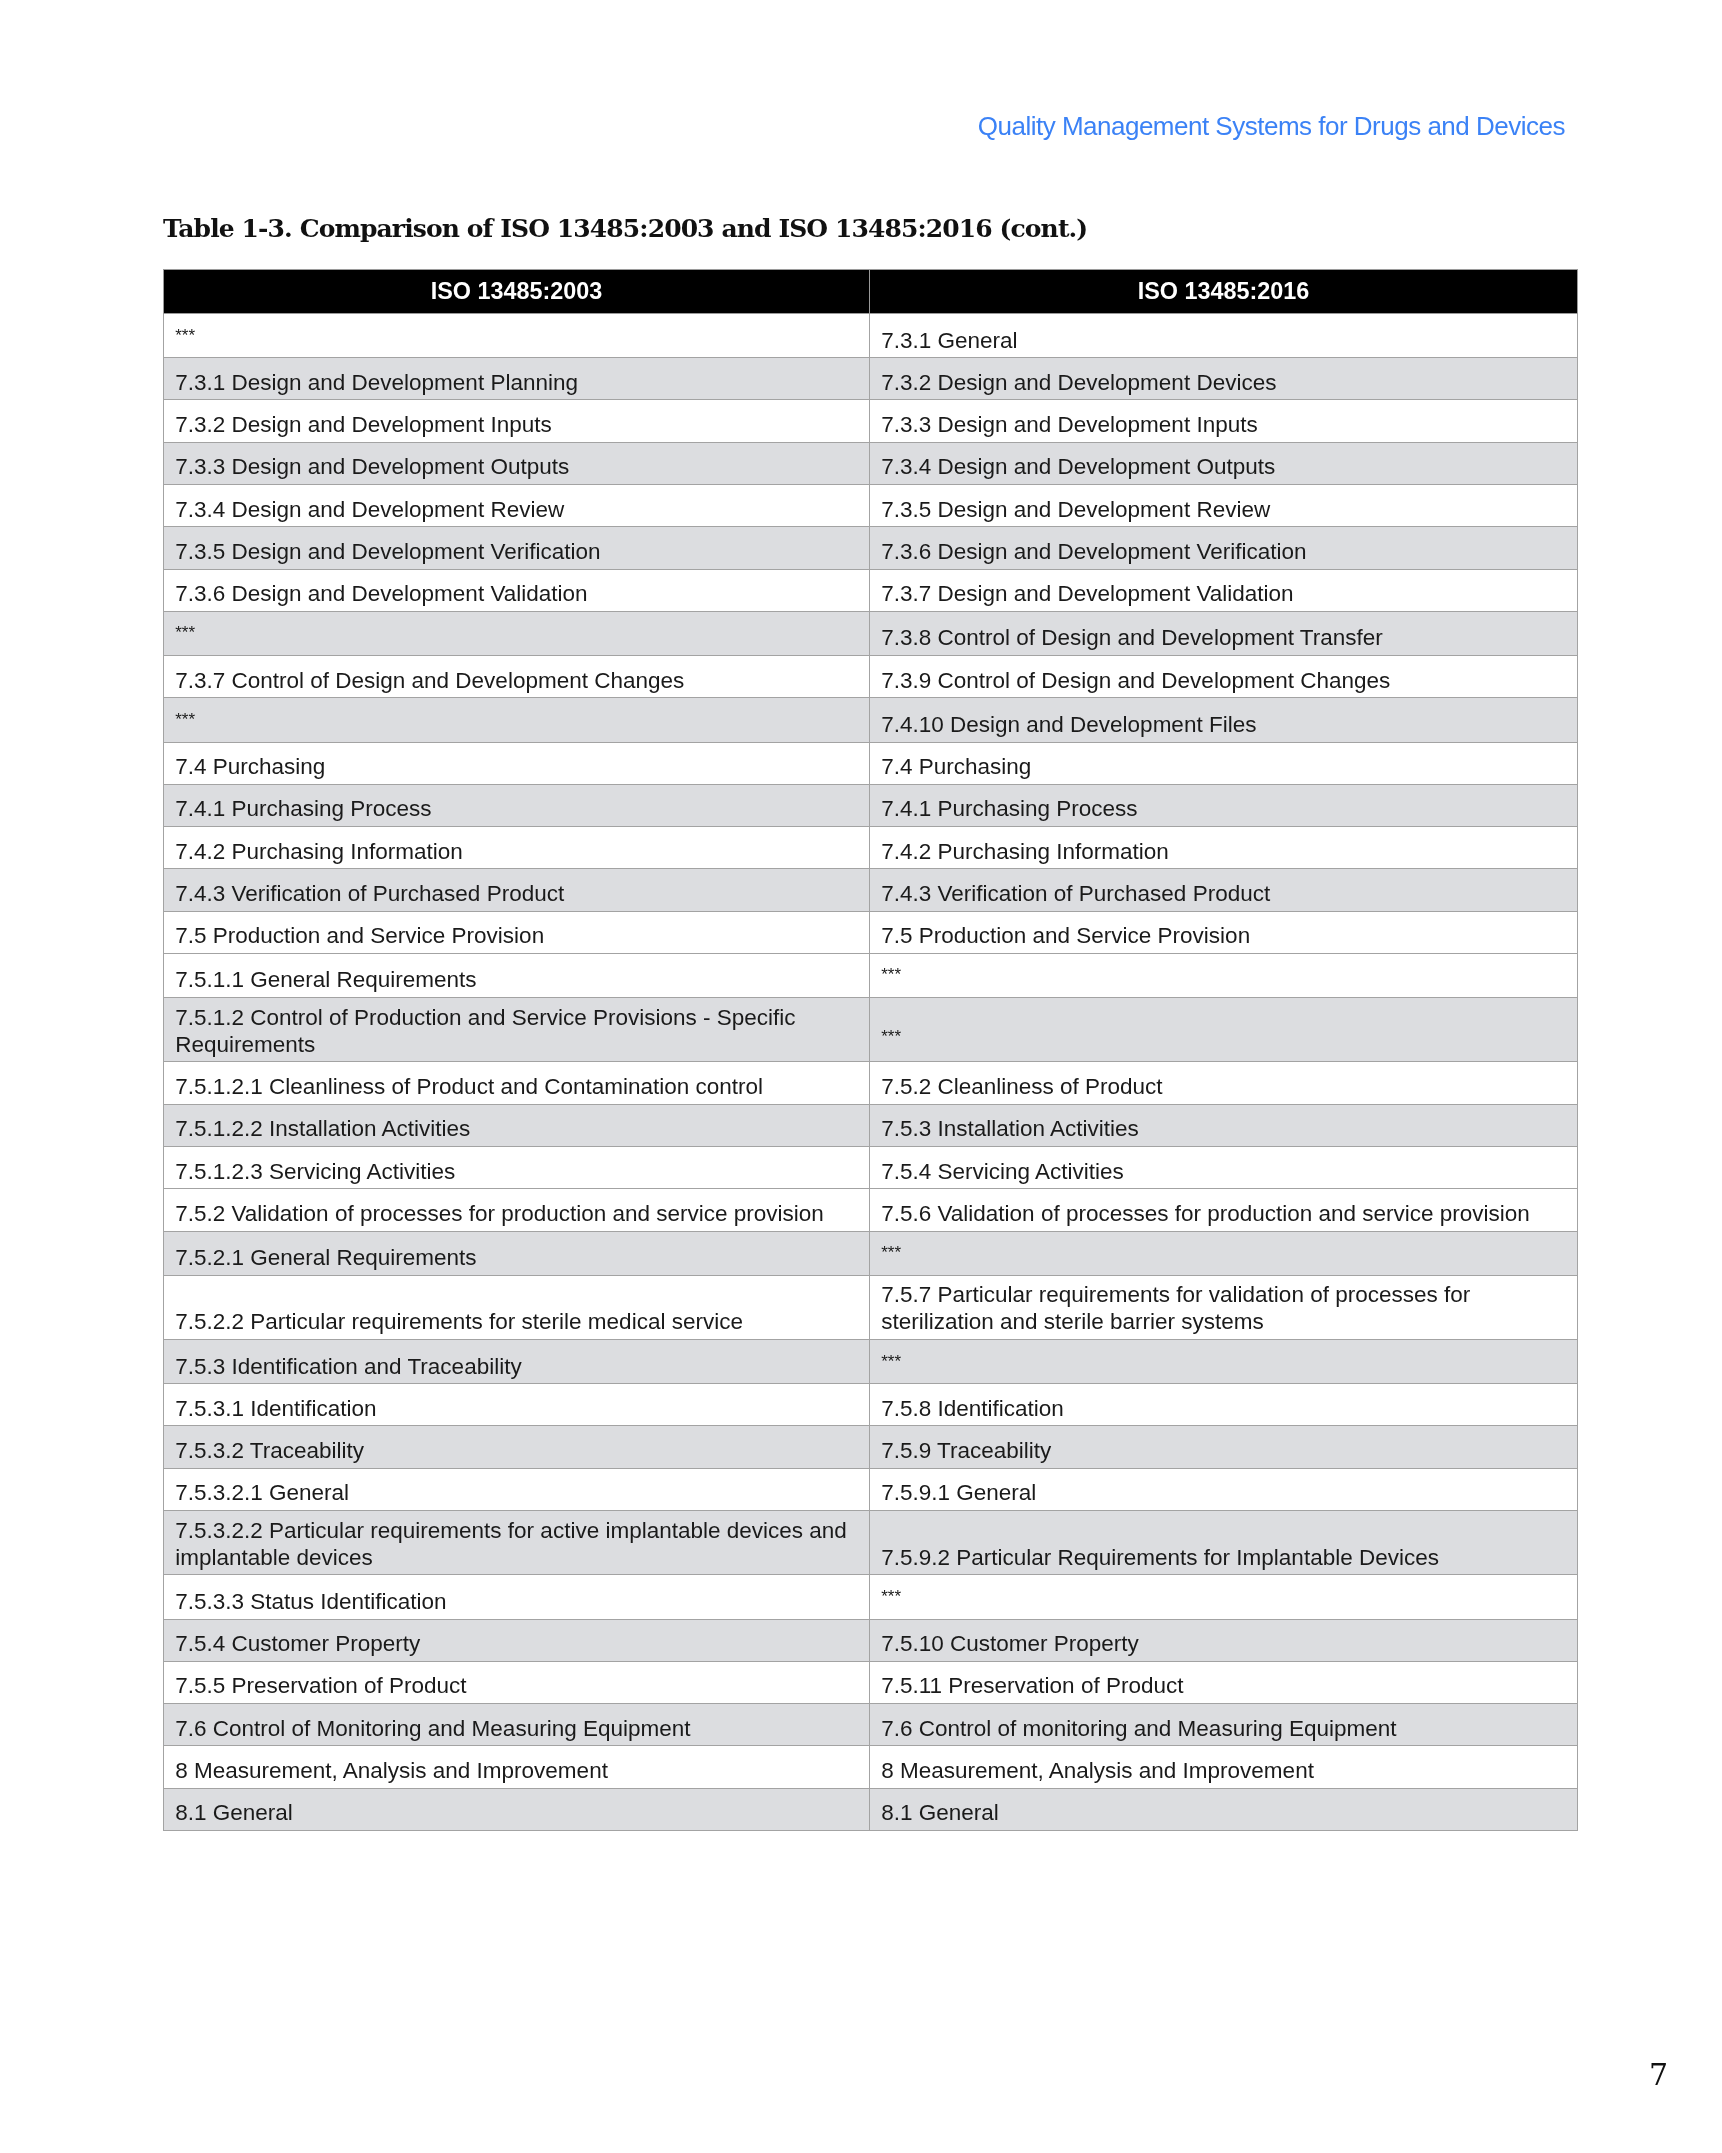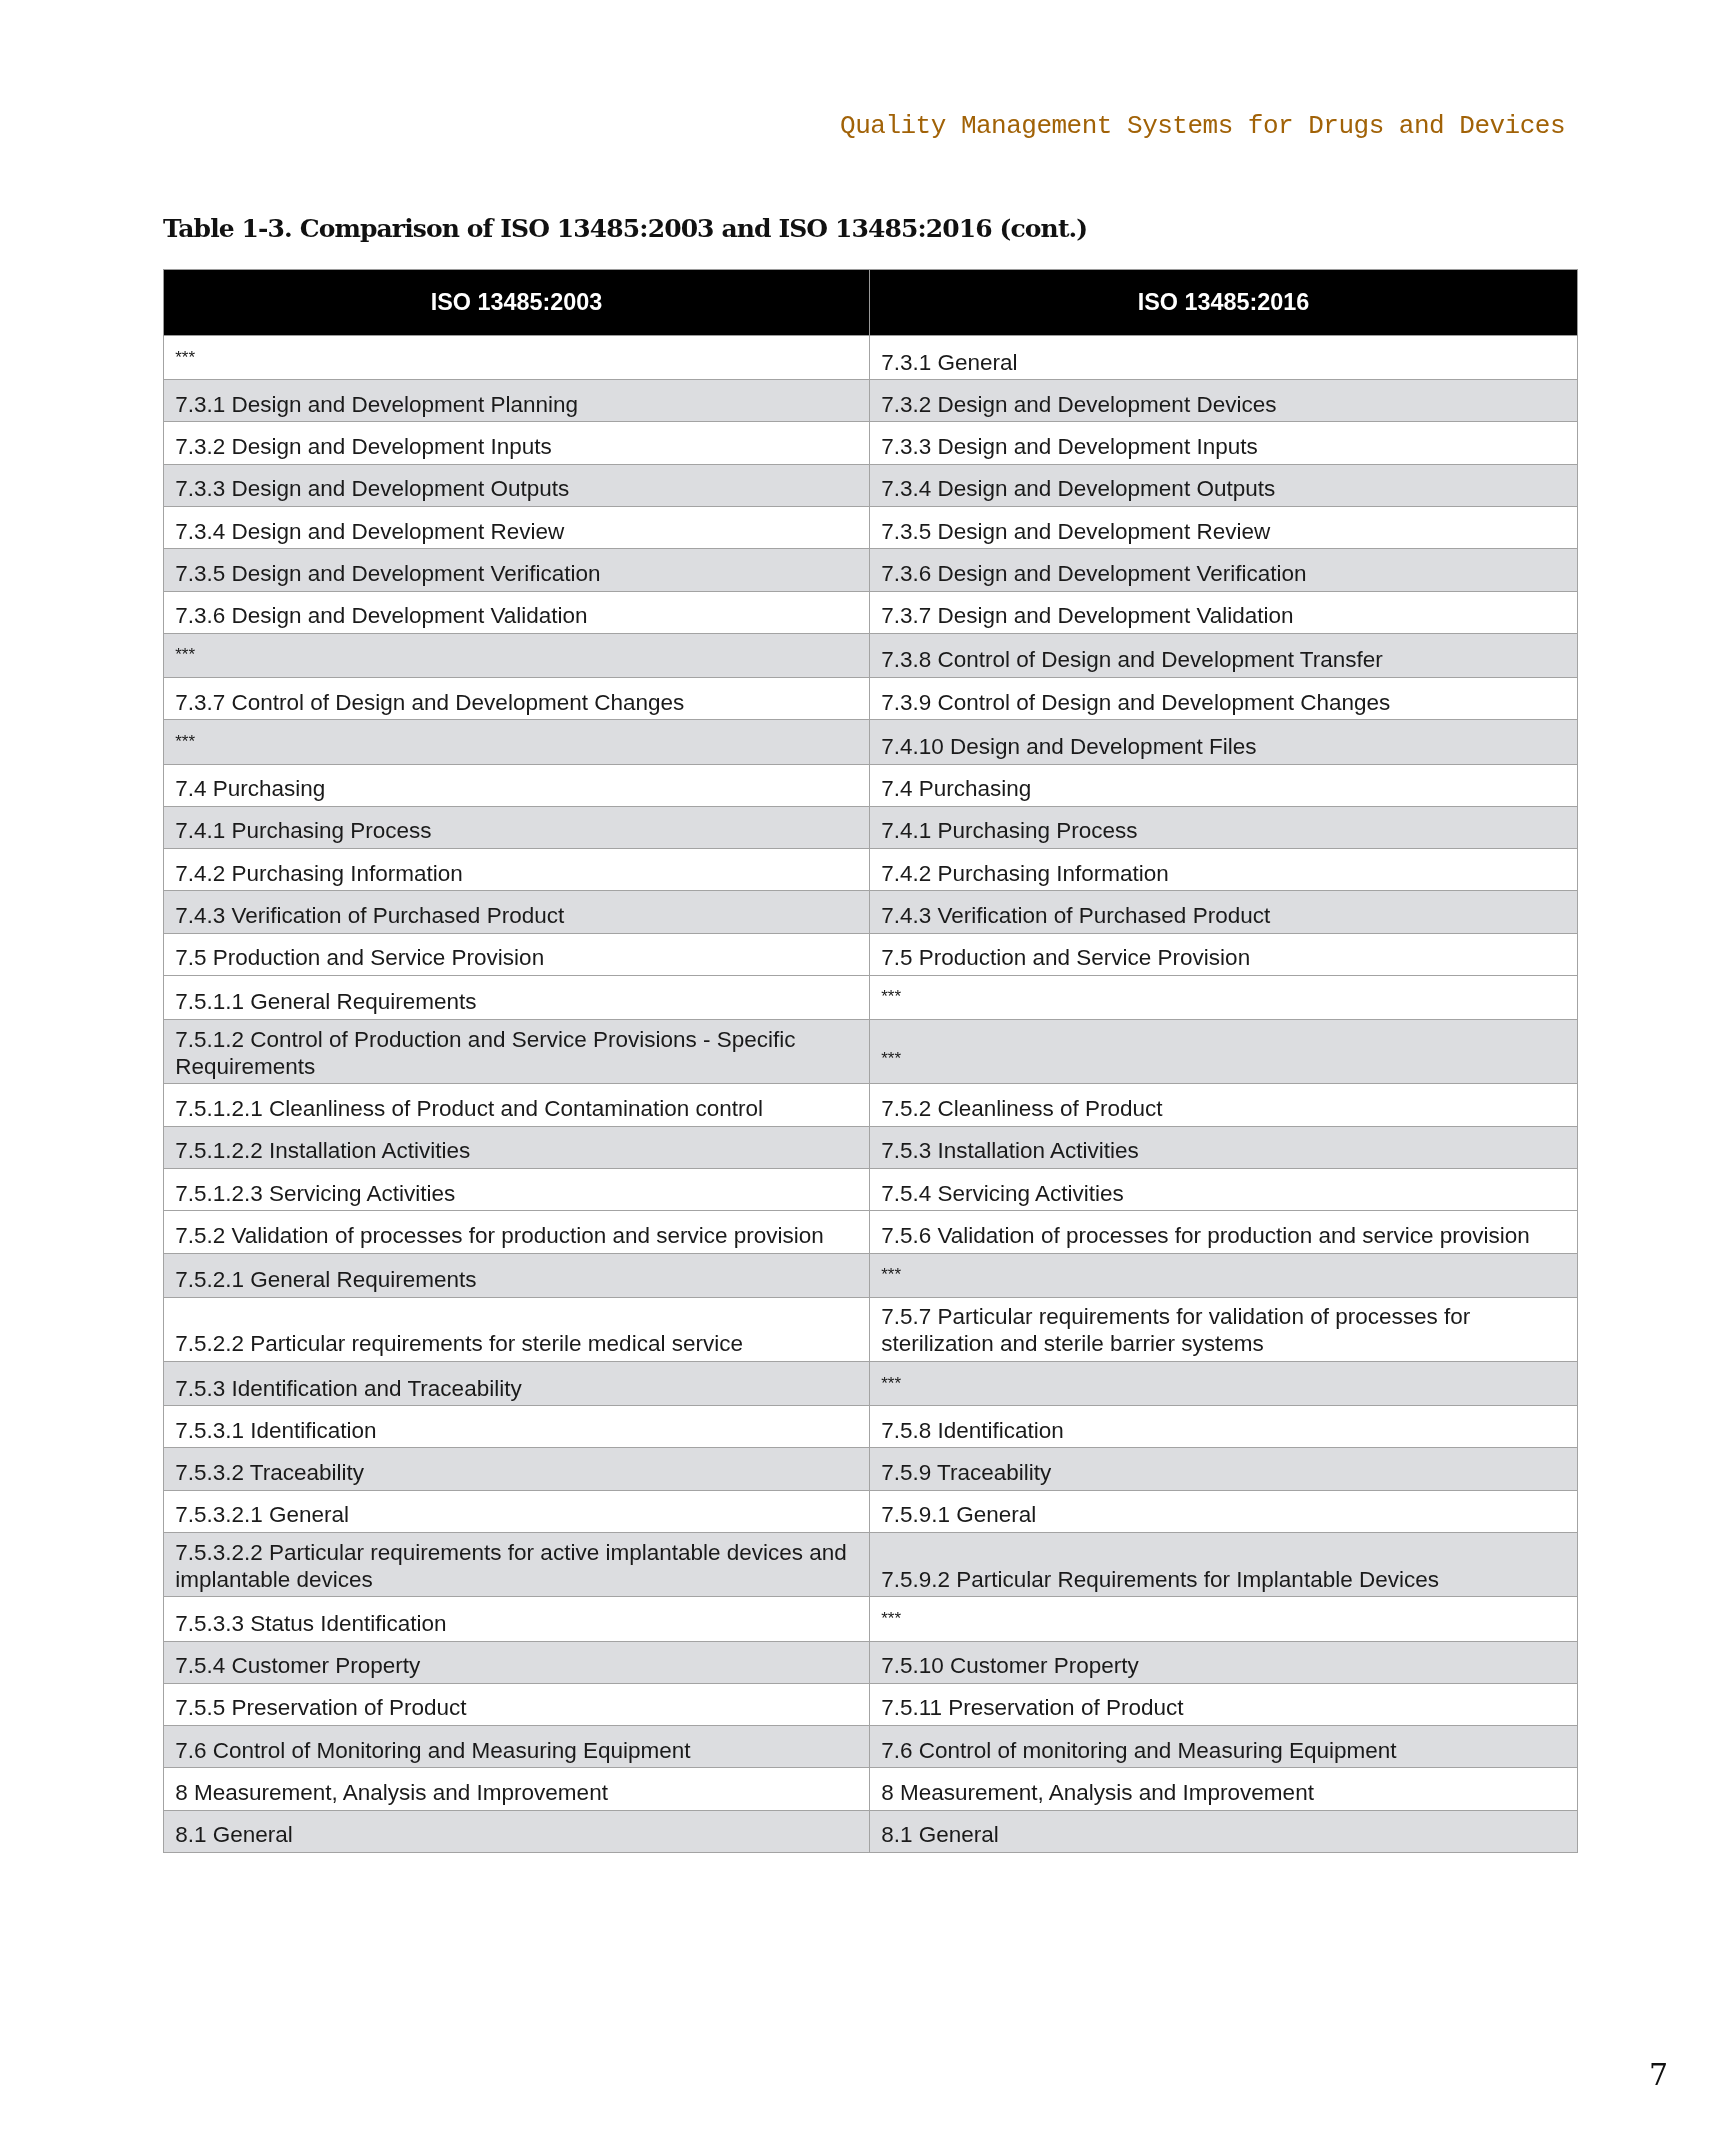--- a/index.html
+++ b/index.html
@@ -1,36 +1,36 @@
 <!DOCTYPE html>
 <html style="font-size:15px"><head>
 <meta charset="utf-8">
 <style>
   html, body { margin:0; padding:0; background:#ffffff; }
   body { width:1722px; height:2153px; position:relative; overflow:hidden; }
   .running-head {
     position:absolute; right:157px; top:111px;
-    font-family:Liberation Mono, monospace; font-size:26px; color:#a16207;
+    font-family:Liberation Sans, sans-serif; font-size:26px; color:#3b82f6;
     letter-spacing:-0.5px;
   }
   .caption {
     position:absolute; left:163px; top:214px;
     font-family:"DejaVu Serif", serif; font-weight:bold; font-size:25px; color:#111;
     letter-spacing:-0.9px;
   }
   table.cmp {
     position:absolute; left:163px; top:269px; width:1415px;
     border-collapse:collapse; table-layout:fixed;
     font-family:"Liberation Sans", sans-serif; font-size:22.5px; color:#1a1a1a;
   }
   table.cmp col.c1 { width:706px; }
   table.cmp col.c2 { width:708px; }
   table.cmp th {
     background:#000; color:#fff; font-weight:bold; height:41px;
-    border:1.9px solid #9a9a9a; text-align:center; font-size:23.4px; padding:12px;
+    border:1.9px solid #9a9a9a; text-align:center; font-size:23.4px; padding:1px;
   }
   table.cmp td {
     border:1.9px solid #a3a3a3; padding:5.6px 11.2px 3.7px 11.2px;
     height:32px; vertical-align:bottom; line-height:27px;
   }
   table.cmp tr.shade td { background:#dcdde0;margin-left:18px; }
   table.cmp td.stars { vertical-align:top; font-size:17px; padding-top:7.5px; }
   table.cmp tr.tall td.stars { vertical-align:bottom; padding-bottom:11.2px; }
   .page-number {
     position:absolute; left:1649px; top:2057px;

